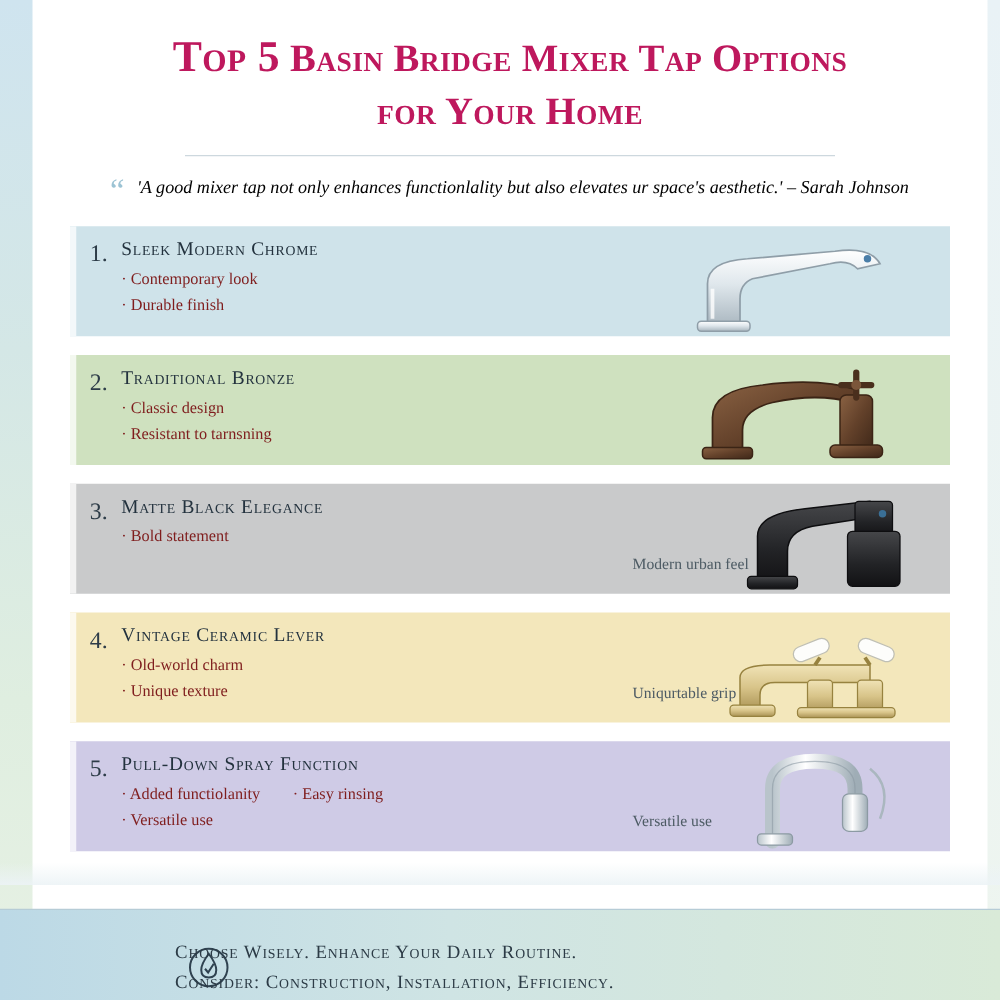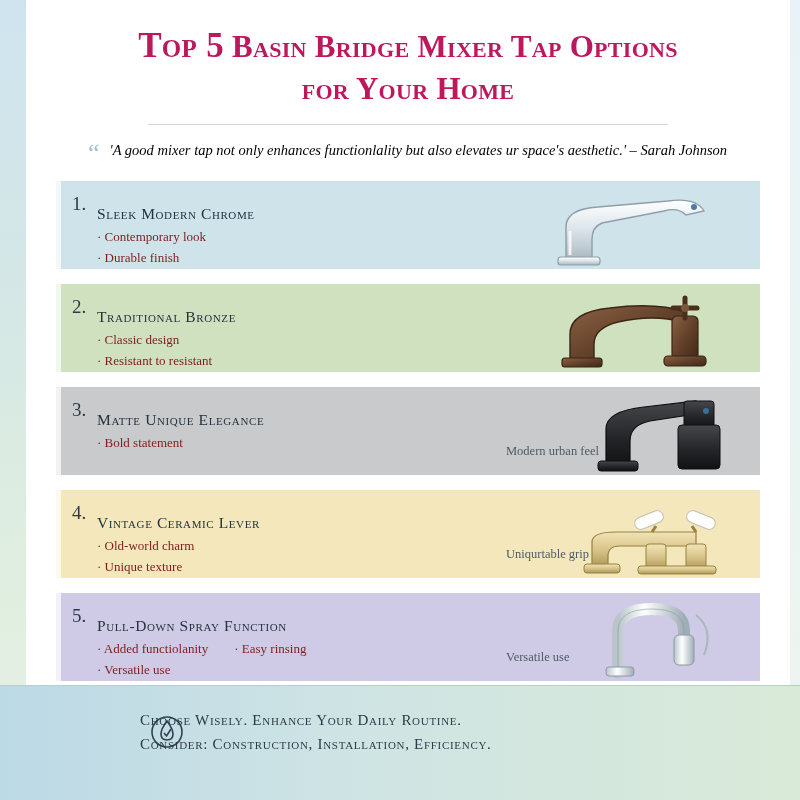--- a/index.html
+++ b/index.html
@@ -76,21 +76,21 @@
     background: rgba(255,255,255,0.75);
   }
   .item .num {
     flex: 0 0 36px;
     display: flex; align-items: flex-start; justify-content: center;
     padding-top: 12px;
     font-size: 19px; color: #2d3c48;
   }
   .item .body {
     flex: 1 1 auto;
-    padding: 24px 8px 0 0;
+    padding: 10px 8px 0 0;
     min-width: 0;
   }
   .item .name {
     font-size: 15.5px; color: #23323e;
     font-variant: small-caps; letter-spacing: 0.6px;
     margin-bottom: 4px;
   }
   .bullets { display: block; }
   .bullet {
     font-size: 13px; color: #7f1d1d; line-height: 1.6;
@@ -104,21 +104,21 @@
   .art-caption {
     position: absolute;
     left: -4px; bottom: 16px;
     font-size: 12.5px; color: #4d5b64;
     white-space: nowrap;
     margin-top: 48px;
   }
 
   
   .footer {
-    position: absolute; left: 0; right: 0; bottom: 0; height: 115px;
+    position: absolute; left: 0; right: 0; bottom: 0; height: 73px;
     background: linear-gradient(90deg, #bcd9e6 0%, #cfe4e4 45%, #d9ead8 100%);
     border-top: 1px solid #b6ccd6;
   }
   .footer-inner {
     position: absolute; left: 140px; top: 22px; right: 40px;
   }
   .footer-line {
     font-variant: small-caps;
     letter-spacing: 0.7px;
     color: #2c3b46;
@@ -189,21 +189,21 @@
         </div>
       </div>
 
       <div class="item" style="background:#cfe1bf">
         <div class="accent"></div>
         <div class="num">2.</div>
         <div class="body">
           <div class="name">Traditional Bronze</div>
           <div class="bullets">
             <div class="bullet">· Classic design</div>
-            <div class="bullet">· Resistant to resistant</div>
+            <div class="bullet">· Resistant to tarnsning</div>
           </div>
         </div>
         <div class="art">
           <svg width="210" height="84" viewBox="0 0 210 84">
             <defs>
               <linearGradient id="brz" x1="0" y1="0" x2="1" y2="1">
                 <stop offset="0%" stop-color="#8a6243"></stop>
                 <stop offset="50%" stop-color="#63412a"></stop>
                 <stop offset="100%" stop-color="#3f2819"></stop>
               </linearGradient>
@@ -218,21 +218,21 @@
             </g>
             <circle cx="149" cy="22" r="4" fill="#7b563a"></circle>
           </svg>
         </div>
       </div>
 
       <div class="item" style="background:#c9cacb">
         <div class="accent"></div>
         <div class="num">3.</div>
         <div class="body">
-          <div class="name">Matte Unique Elegance</div>
+          <div class="name">Matte Black Elegance</div>
           <div class="bullets">
             <div class="bullet">· Bold statement</div>
           </div>
         </div>
         <div class="art">
           <span class="art-caption">Modern urban feel</span>
           <svg width="200" height="84" viewBox="0 0 200 84">
             <defs>
               <linearGradient id="blk" x1="0" y1="0" x2="0" y2="1">
                 <stop offset="0%" stop-color="#46474a"></stop>

